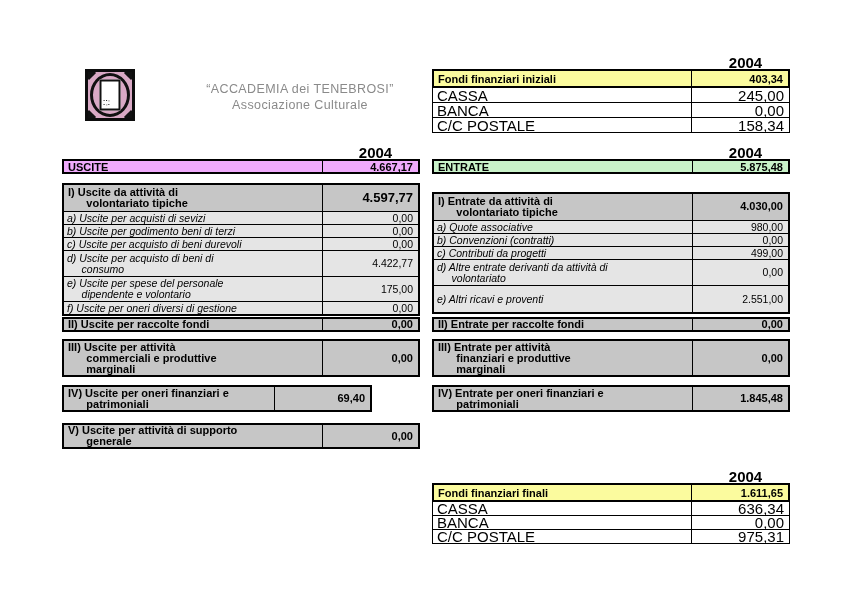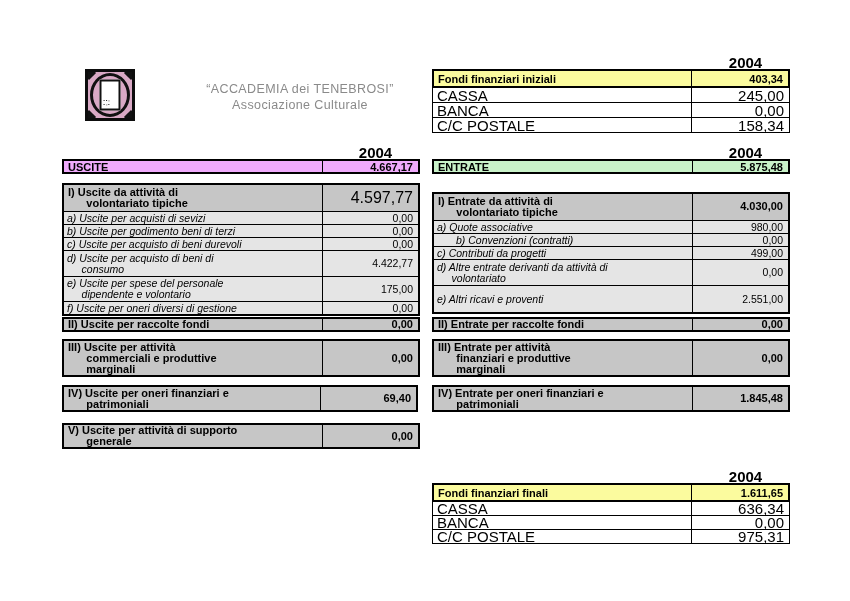--- a/index.html
+++ b/index.html
@@ -113,21 +113,21 @@
     <div class="lbl">USCITE</div>
     <div class="val">4.667,17</div>
   </div>
 
   <div class="abs box" style="left:62px;top:183px;width:358px;">
     <div class="sechead" style="height:26px;">
       <div class="lbl">
           <span class="pre">I) Uscite da attività di
       volontariato tipiche</span>
         </div>
-      <div class="val" style="font-size:16px;font-weight:normal;">4.597,77</div>
+      <div class="val" style="font-size:13px;font-weight:bold;">4.597,77</div>
     </div>
     <div class="row" style="height:12px;">
       <div class="lbl">
           <span class="pre">a) Uscite per acquisti di sevizi</span>
         </div>
       <div class="val">0,00</div>
     </div>
     <div class="row" style="height:12px;">
       <div class="lbl">
           <span class="pre">b) Uscite per godimento beni di terzi</span>
@@ -171,21 +171,21 @@
 
   <div class="abs secbox" style="left:62px;top:339px;width:358px;height:38px;">
     <div class="lbl">
         <span class="pre">III) Uscite per attività
       commerciali e produttive
       marginali</span>
       </div>
     <div class="val">0,00</div>
   </div>
 
-  <div class="abs secbox" style="left:62px;top:385px;width:356px;height:27px;">
+  <div class="abs secbox" style="left:62px;top:385px;width:310px;height:27px;">
     <div class="lbl">
         <span class="pre">IV) Uscite per oneri finanziari e
       patrimoniali</span>
       </div>
     <div class="val">69,40</div>
   </div>
 
   <div class="abs secbox" style="left:62px;top:423px;width:358px;height:26px;">
     <div class="lbl">
         <span class="pre">V) Uscite per attività di supporto
@@ -208,21 +208,21 @@
       volontariato tipiche</span>
         </div>
       <div class="val" style="font-size:11px;font-weight:bold;">4.030,00</div>
     </div>
     <div class="row" style="height:12px;text-align:center;">
       <div class="lbl">
           <span class="pre">a) Quote associative</span>
         </div>
       <div class="val">980,00</div>
     </div>
-    <div class="row" style="height:12px;padding-left:19px;">
+    <div class="row" style="height:12px;">
       <div class="lbl">
           <span class="pre">b) Convenzioni (contratti)</span>
         </div>
       <div class="val">0,00</div>
     </div>
     <div class="row" style="height:12px;">
       <div class="lbl">
           <span class="pre">c) Contributi da progetti</span>
         </div>
       <div class="val">499,00</div>

